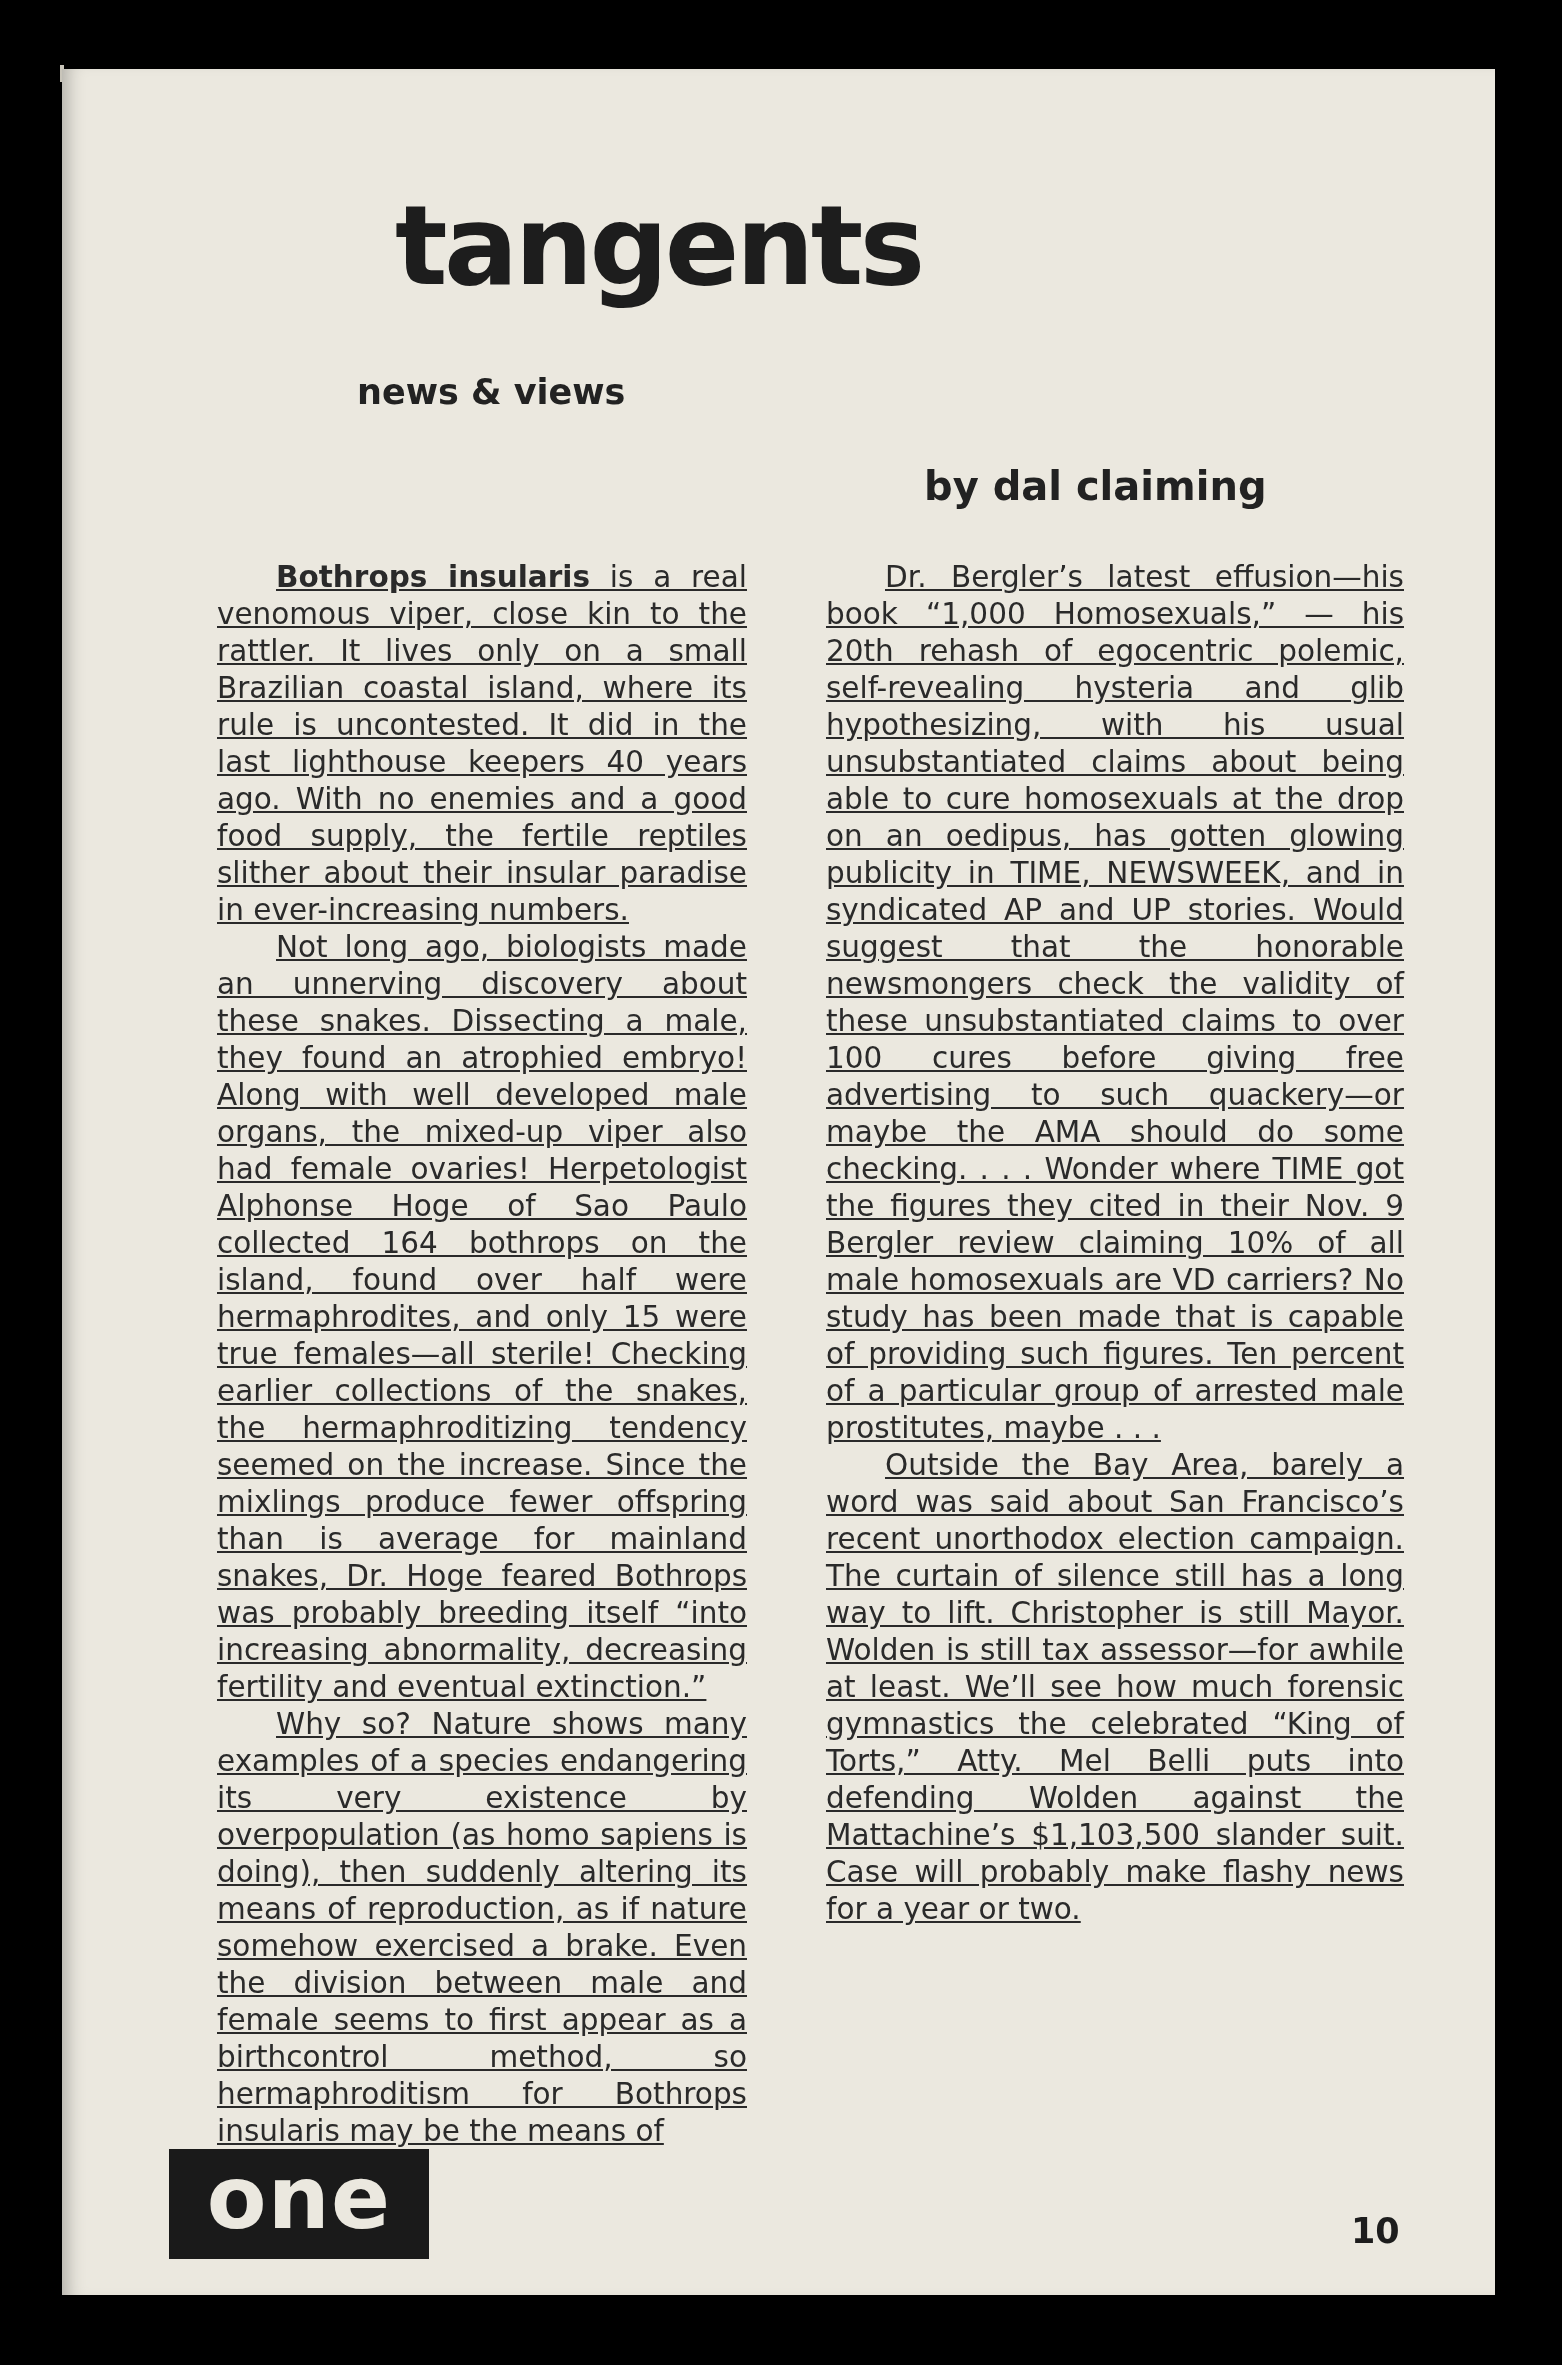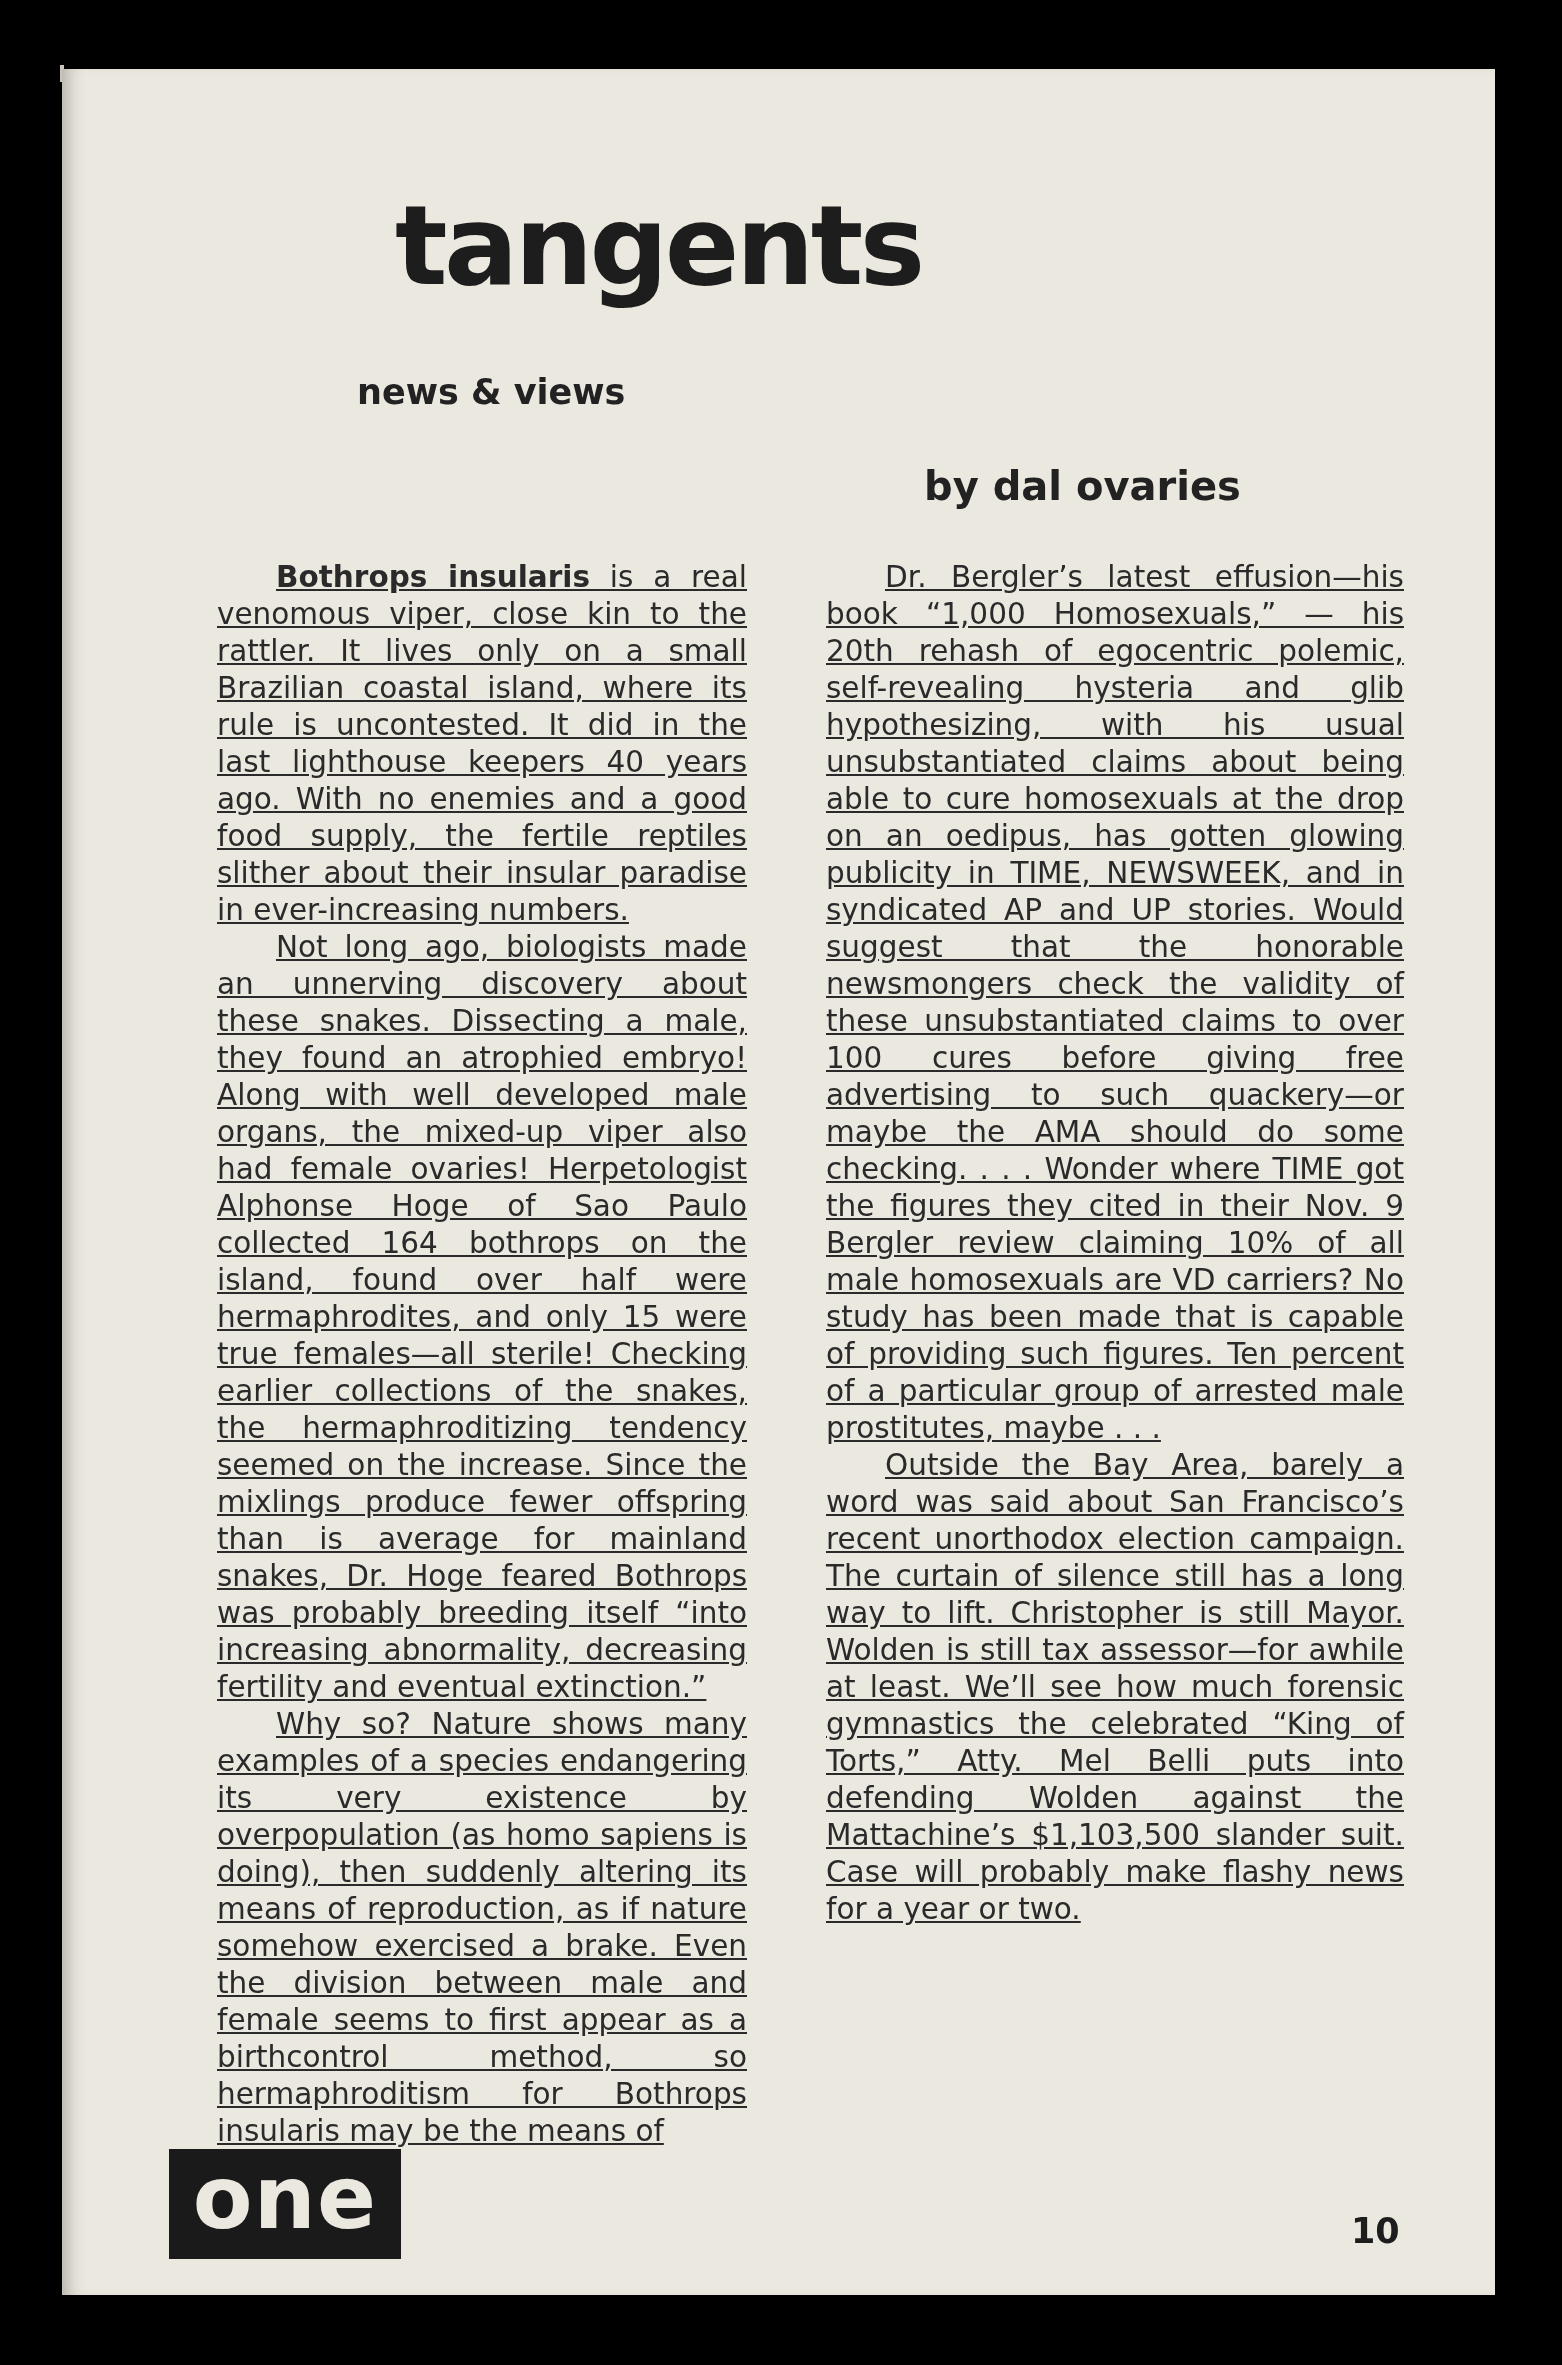--- a/index.html
+++ b/index.html
@@ -35,42 +35,42 @@
   }
   .col-left { left: 217px; width: 530px; }
   .col-right { left: 826px; width: 578px; }
   .column p { margin: 0; text-indent: 0; }
   .column p.indent { text-indent: 2.0em; text-decoration: underline; }
   .lead { font-weight: bold; }
   .section-head {
     font-weight: bold; font-size: 30px; margin: 12.7px 0 3.5px 0; color: #222; letter-spacing: -0.3px;
   }
   .logo {
-    position: absolute; left: 169px; top: 2149px; width: 232px; height: 110px;
+    position: absolute; left: 169px; top: 2149px; width: 260px; height: 110px;
     background: #1a1a1a; display: flex; align-items: center; justify-content: center;
   }
   .logo span {
     font-family: "DejaVu Sans", sans-serif; font-weight: bold; font-size: 87px; color: #ebe8df;
     letter-spacing: 1.2px; line-height: 1; margin-top: -10.4px;
   }
   .page-number {
     position: absolute; left: 1351px; top: 2214px;
     font-family: "DejaVu Sans", sans-serif; font-weight: bold; font-size: 35px; color: #1d1d1d; line-height: 1; text-align: right;
   }
 </style>
 </head>
 <body>
 
 <div class="page-tab"></div>
 <div class="page">
 </div>
 
 <div class="title">tangents</div>
 <div class="subtitle">news &amp; views</div>
-<div class="byline">by dal ovaries</div>
+<div class="byline">by dal claiming</div>
 
 <div class="column col-left">
   <p class="indent"><span class="lead">Bothrops insularis</span><span> is a real venomous viper, close kin to the rattler. It lives only on a small Brazilian coastal island, where its rule is uncontested. It did in the last lighthouse keepers 40 years ago. With no enemies and a good food supply, the fertile reptiles slither about their insular paradise in ever-increasing numbers.</span></p>
   <p class="indent">Not long ago, biologists made an unnerving discovery about these snakes. Dissecting a male, they found an atrophied embryo! Along with well developed male organs, the mixed-up viper also had female ovaries! Herpetologist Alphonse Hoge of Sao Paulo collected 164 bothrops on the island, found over half were hermaphrodites, and only 15 were true females—all sterile! Checking earlier collections of the snakes, the hermaphroditizing tendency seemed on the increase. Since the mixlings produce fewer offspring than is average for mainland snakes, Dr. Hoge feared Bothrops was probably breeding itself “into increasing abnormality, decreasing fertility and eventual extinction.”</p>
   <p class="indent">Why so? Nature shows many examples of a species endangering its very existence by overpopulation (as homo sapiens is doing), then suddenly altering its means of reproduction, as if nature somehow exercised a brake. Even the division between male and female seems to first appear as a birthcontrol method, so hermaphroditism for Bothrops insularis may be the means of</p>
 </div>
 
 <div class="column col-right">
   <p class="indent">Dr. Bergler’s latest effusion—his book “1,000 Homosexuals,” — his 20th rehash of egocentric polemic, self-revealing hysteria and glib hypothesizing, with his usual unsubstantiated claims about being able to cure homosexuals at the drop on an oedipus, has gotten glowing publicity in TIME, NEWSWEEK, and in syndicated AP and UP stories. Would suggest that the honorable newsmongers check the validity of these unsubstantiated claims to over 100 cures before giving free advertising to such quackery—or maybe the AMA should do some checking. . . . Wonder where TIME got the figures they cited in their Nov. 9 Bergler review claiming 10% of all male homosexuals are VD carriers? No study has been made that is capable of providing such figures. Ten percent of a particular group of arrested male prostitutes, maybe . . .</p>
   <p class="indent">Outside the Bay Area, barely a word was said about San Francisco’s recent unorthodox election campaign. The curtain of silence still has a long way to lift. Christopher is still Mayor. Wolden is still tax assessor—for awhile at least. We’ll see how much forensic gymnastics the celebrated “King of Torts,” Atty. Mel Belli puts into defending Wolden against the Mattachine’s $1,103,500 slander suit. Case will probably make flashy news for a year or two.</p>

